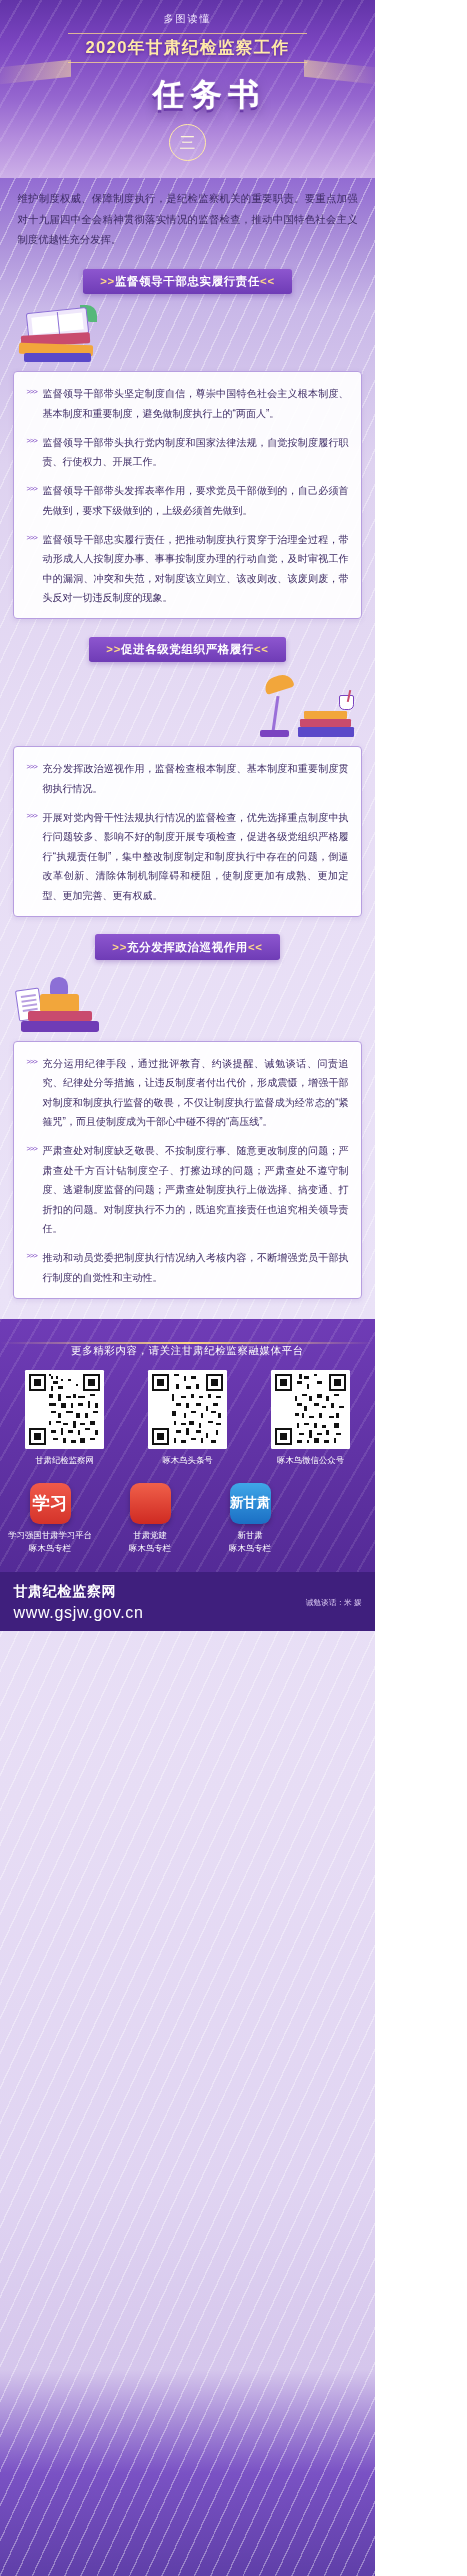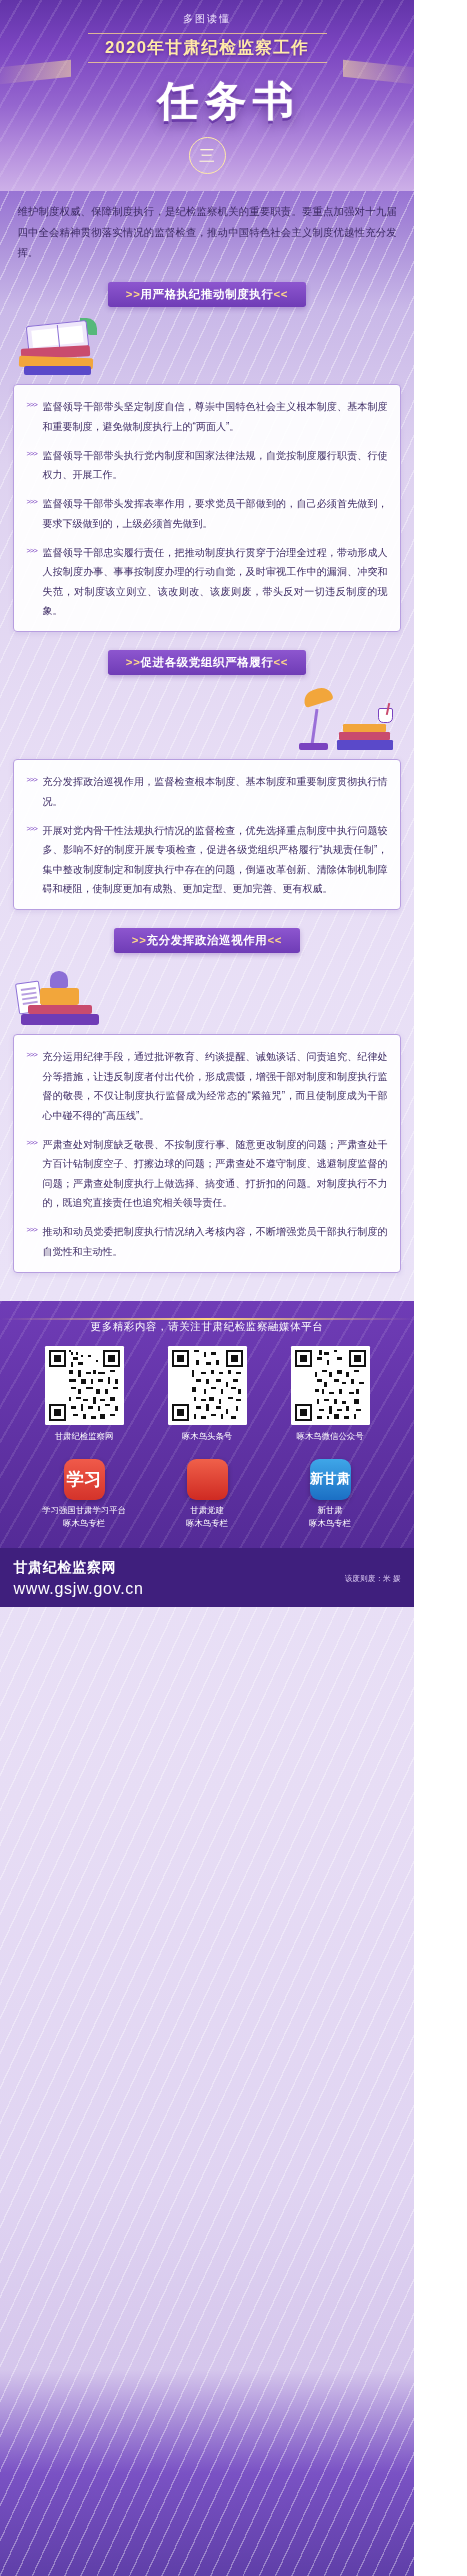--- a/index.html
+++ b/index.html
@@ -2,21 +2,21 @@
 <html style="font-size:10.7px"><head>
 <meta charset="utf-8">
 <style>
   * { box-sizing: border-box; margin: 0; padding: 0; }
   body {
     width: 468px;
     font-family: "Liberation Sans", "DejaVu Sans", sans-serif;
     background: #ffffff;
   }
   .page {
-    width: 414px;
+    width: 375px;
     min-height: 2576px;
     position: relative;
     background: linear-gradient(180deg, #6b49b8 0%, #7a52c4 3%, #8a5fd0 6%, #a78ad8 9%, #c9b8e8 12%, #ded2f0 18%, #e7ddf5 30%, #eae2f7 50%, #e7ddf5 70%, #e0d4f2 85%, #d5c6ec 92%, #7a52c4 96%, #5f3fa8 100%);
     overflow: hidden;
   }
   
   .page::before {
     content: "";
     position: absolute;
     inset: 0;
@@ -52,21 +52,21 @@
     font-size: 16.7px;
     font-weight: bold;
     letter-spacing: 1.3px;
     padding: 2.7px 17.4px;
     border-top: 1.3px solid rgba(255,220,140,0.75);
     border-bottom: 1.3px solid rgba(255,220,140,0.75);
     text-shadow: 0 1.3px 3.3px rgba(60,10,110,0.55);
   }
   .big-title {
     margin-top: 10.7px;
-    font-size: 41px;
+    font-size: 31px;
     font-weight: bold;
     letter-spacing: 6.7px;
     color: #ffffff;
     text-shadow: 0 0 1.3px #e9c9ff, 0 2.7px 0 #6a3aa8, 0 5.3px 10.7px rgba(45,10,85,0.5);
     padding-left: 44px;
   }
   .badge-three {
     margin: 8px auto 0;
     width: 37px; height: 37px;
     border: 1.3px solid #ffe9a8;
@@ -195,23 +195,23 @@
   .illus-stamp { position: relative; width: 88px; height: 61px; }
   .st-base { position: absolute; left: 4px; bottom: 0; width: 78px; height: 10.7px; background: #6f3cb6; border-radius: 2.7px; }
   .st-pad { position: absolute; left: 10.7px; bottom: 10.7px; width: 64px; height: 9.4px; background: #c94b6e; border-radius: 2px; }
   .st-body { position: absolute; left: 23px; bottom: 20px; width: 39px; height: 17.4px; background: #f2a63b; border-radius: 2.7px; }
   .st-handle { position: absolute; left: 33px; bottom: 37px; width: 17.4px; height: 17.4px; background: #8c6fd6; border-radius: 8.7px 8.7px 2.7px 2.7px; }
   .st-doc { position: absolute; left: 0; bottom: 12px; width: 24px; height: 31px; background: #ffffff; border: 1.3px solid #8c6fd6; border-radius: 2px; transform: rotate(-8deg); }
   .st-doc::after { content: ""; position: absolute; left: 4px; top: 5.3px; width: 14.7px; height: 1.3px; background: #b79ee0; box-shadow: 0 4.7px 0 #b79ee0, 0 9.4px 0 #b79ee0, 0 14px 0 #b79ee0; }
 
   
   .footer {
-    margin-top: 28px;
+    margin-top: 20px;
     background: linear-gradient(180deg, #6f3cb6 0%, #5b2f9e 60%, #4e2790 100%);
-    padding: 17px 0 0;
+    padding: 23px 0 0;
     position: relative;
     overflow: hidden;
   }
   .footer::before {
     content: "";
     position: absolute; inset: 0;
     background-image: repeating-linear-gradient(120deg, rgba(255,255,255,0.10) 0px, rgba(255,255,255,0.10) 2px, rgba(255,255,255,0) 2px, rgba(255,255,255,0) 17.4px);
   }
   .footer > * { position: relative; z-index: 2; }
   .footer-title {
@@ -226,33 +226,33 @@
   .qr-box {
     width: 79px; height: 79px;
     margin: 0 auto 5.3px;
     background: #ffffff;
     padding: 4px;
     border-radius: 1.3px;
   }
   .qr-svg { display: block; width: 100%; height: 100%; }
   .qr-label { color: #ffffff; font-size: 8.4px; line-height: 1.5; }
 
-  .app-row { display: flex; justify-content: center; gap: 23px; margin-top: 16px; }
+  .app-row { display: flex; margin-top: 16px; }
   .app-cell { width: 100px; text-align: center; }
   .app-icon {
     width: 41px; height: 41px; margin: 0 auto 5.3px;
     border-radius: 9.4px;
     display: flex; align-items: center; justify-content: center;
     font-size: 17.4px; font-weight: bold; color: #ffffff;
     box-shadow: 0 2px 5.3px rgba(0,0,0,0.25);
   }
   .app-icon.xuexi { background: linear-gradient(180deg,#f05a4a,#d4332a); }
   .app-icon.party { background: linear-gradient(180deg,#f0604a,#cf2a22); }
   .app-icon.news  { background: linear-gradient(180deg,#3fa6e8,#1b6fc4); font-size: 13.4px; }
-  .app-label { color: #ffffff; font-size: 8.4px; line-height: 1.55; font-family: Liberation Mono, monospace; }
+  .app-label { color: #ffffff; font-size: 8.4px; line-height: 1.55; }
 
   .footer-bar {
     margin-top: 17.4px;
     background: #3f1f7d;
     padding: 10.7px 13.4px 9.4px;
     display: flex;
     align-items: center;
     justify-content: space-between;
   }
   .site-name { color: #ffffff; font-size: 14px; font-weight: bold; letter-spacing: 0.7px; }
@@ -280,21 +280,21 @@
         <div class="big-title">任务书</div>
         <div class="badge-three">三</div>
       </div>
     </div>
 
 
     <p class="lead">维护制度权威、保障制度执行，是纪检监察机关的重要职责。要重点加强对十九届四中全会精神贯彻落实情况的监督检查，推动中国特色社会主义制度优越性充分发挥。</p>
 
     <div class="subhead-wrap">
       <div class="subhead">
-        <span class="mark">&gt;&gt;</span><span>用严格执纪推动制度执行</span><span class="mark">&lt;&lt;</span>
+        <span class="mark">&gt;&gt;</span><span>监督领导干部忠实履行责任</span><span class="mark">&lt;&lt;</span>
       </div>
     </div>
 
     <div class="illus left">
       <div class="illus-books">
         <div class="leaf"></div>
         <div class="bk-open"></div>
         <div class="bk bk1"></div>
         <div class="bk bk2"></div>
         <div class="bk bk3"></div>
@@ -593,19 +593,19 @@
             <div>啄木鸟专栏</div>
           </div>
         </div>
       </div>
 
       <div class="footer-bar">
         <div>
           <div class="site-name">甘肃纪检监察网</div>
           <div class="site-url">www.gsjw.gov.cn</div>
         </div>
-        <div class="credit">该废则废：米 媛</div>
+        <div class="credit">诫勉谈话：米 媛</div>
       </div>
     </div>
 
   </div>
 </div>
 
 
 </body></html>

